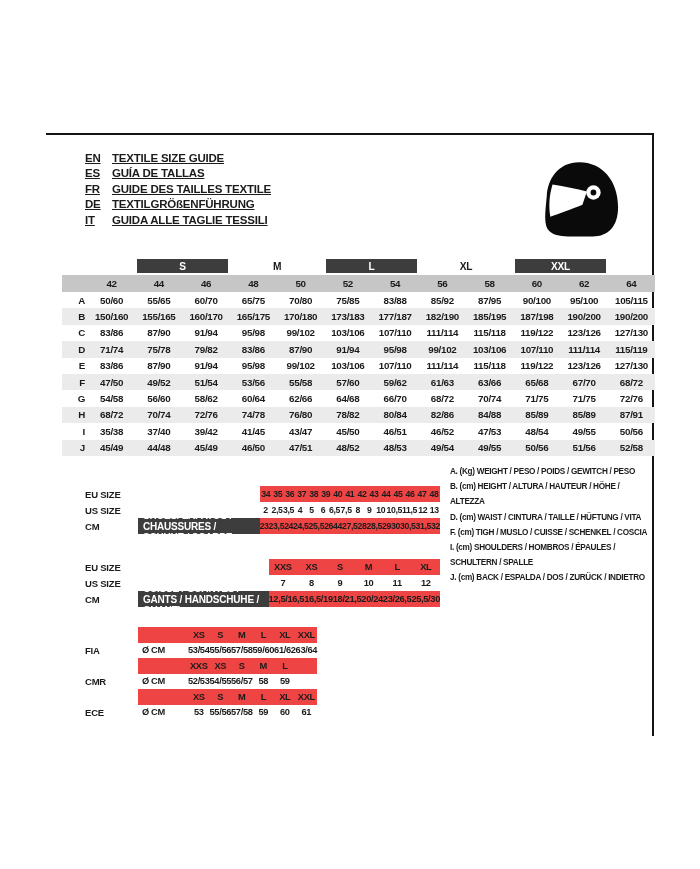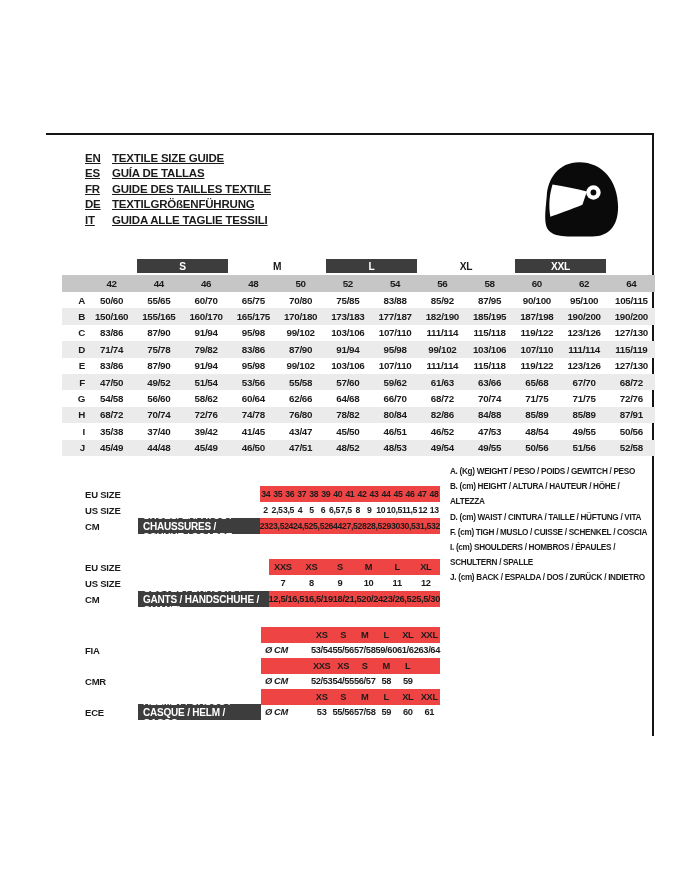--- a/index.html
+++ b/index.html
@@ -41,21 +41,21 @@
   .sec-table { width:302px; display:flex; flex-direction:row;align-items:flex-end; }
   .sec-header { height:16px; background:#3d3d3d; color:#fff; display:flex; align-items:center;
                 padding-left:5px; font-size:10px; font-weight:700; letter-spacing:-0.2px; }
   .sec-row { height:16px; display:flex; }
   .helmet-sec .sec-row { height:15.5px; }
   .sec-row.shaded { background:#ef4444; }
   .sec-row .c { flex:1; display:flex; align-items:center; justify-content:center;
                 font-size:8.7px; font-weight:700; letter-spacing:-0.35px; white-space:nowrap; }
   .gloves-sec .sec-row .c { font-size:9.3px; }
   .helmet-sec .sec-row .c { font-size:9.3px; }
-  .helmet-sec .sec-row .c.first { flex:0 0 50px; justify-content:flex-start; padding-left:4px; box-sizing:border-box;font-style:italic; }
+  .helmet-sec .sec-row .c.first { flex:0 0 50px; justify-content:flex-start; padding-left:4px; box-sizing:border-box; }
   
   .legend { position:absolute; left:450px; top:464px; width:202px;
             font-size:8.2px; font-weight:700; letter-spacing:-0.3px; line-height:15.2px; }
 </style>
 </head>
 <body>
 
 <div class="canvas">
   <div class="frame"></div>
 
@@ -319,21 +319,21 @@
   </div>
 
   <div class="section gloves-sec" style="left:85px; top:543px;">
     <div class="sec-labels" id="gloves-labels">
         <div class="lbl"></div>
         <div class="lbl r">EU SIZE</div>
         <div class="lbl r">US SIZE</div>
         <div class="lbl r">CM</div>
       </div>
     <div class="sec-table">
-      <div class="sec-header">GLOVES / BRACCIO / GANTS / HANDSCHUHE / GUANTI</div>
+      <div class="sec-header">CUISSE / GUANTES / GANTS / HANDSCHUHE / GUANTI</div>
       <div id="gloves-rows">
           <div class="sec-row shaded">
             <div class="c">XXS</div>
             <div class="c">XS</div>
             <div class="c">S</div>
             <div class="c">M</div>
             <div class="c">L</div>
             <div class="c">XL</div>
           </div>
           <div class="sec-row">
@@ -360,21 +360,20 @@
     <div class="sec-labels" id="helmet-labels">
         <div class="lbl"></div>
         <div class="lbl r"></div>
         <div class="lbl r">FIA</div>
         <div class="lbl r"></div>
         <div class="lbl r">CMR</div>
         <div class="lbl r"></div>
         <div class="lbl r">ECE</div>
       </div>
     <div class="sec-table">
-      <div class="sec-header">HELMET / CASCO / CASQUE / HELM / CASCO</div>
       <div id="helmet-rows">
           <div class="sec-row shaded">
             <div class="c first"></div>
             <div class="c">XS</div>
             <div class="c">S</div>
             <div class="c">M</div>
             <div class="c">L</div>
             <div class="c">XL</div>
             <div class="c">XXL</div>
           </div>

